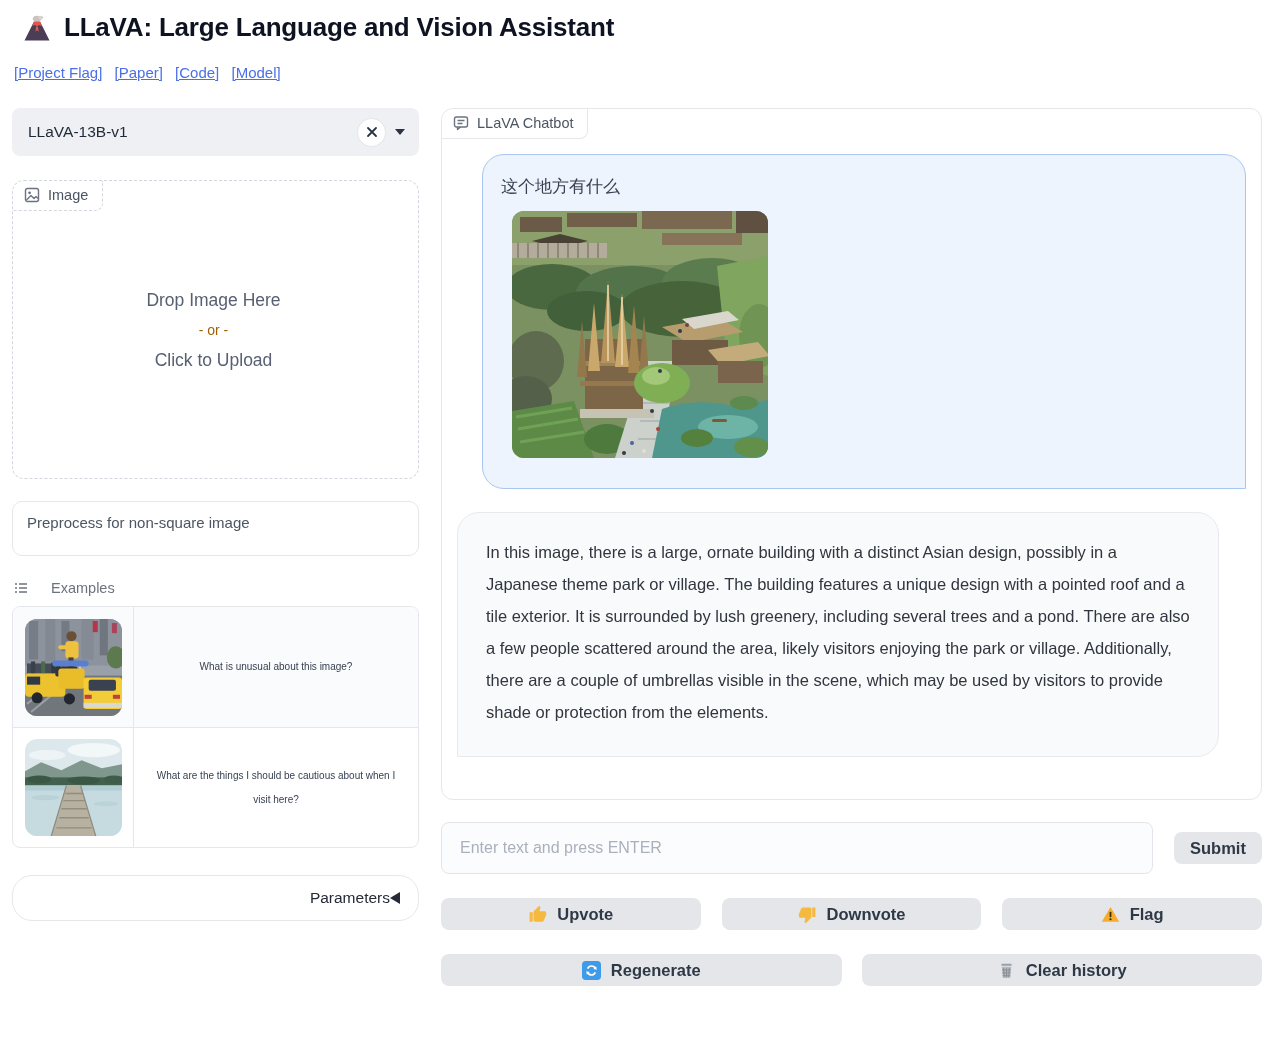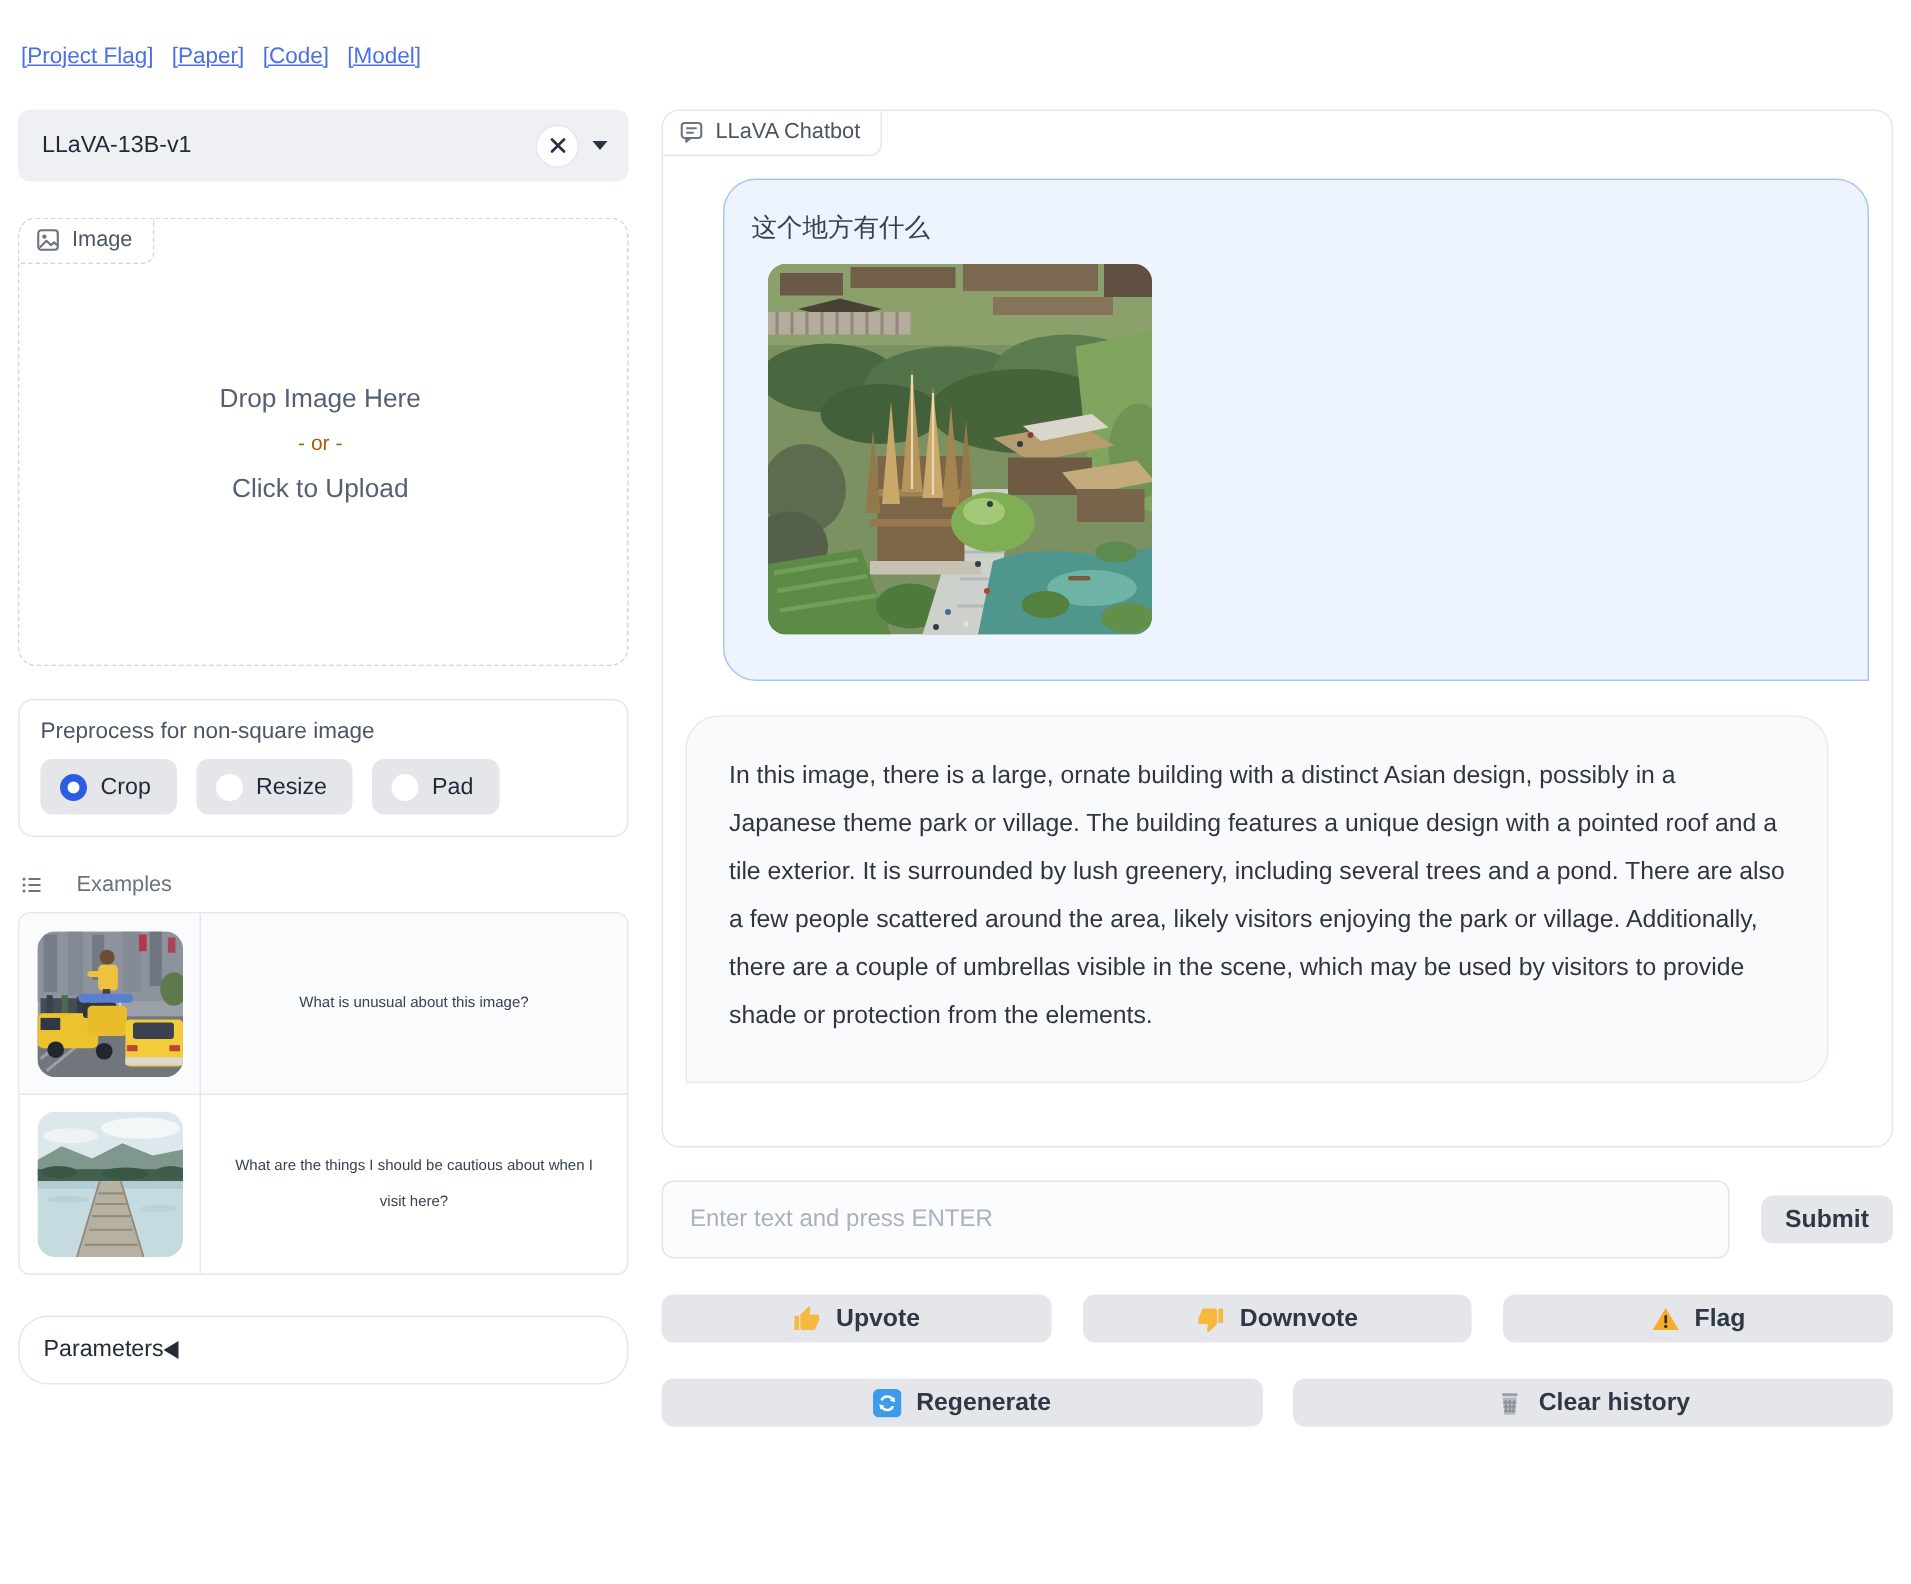--- a/index.html
+++ b/index.html
@@ -55,21 +55,21 @@
   .ex-row + .ex-row { border-top:1px solid #e5e7eb; }
   .ex-row.shade { background:#fafbfc; }
   .ex-img-cell { width:121px; flex:0 0 121px; border-right:1px solid #e5e7eb;
     display:flex; align-items:center; justify-content:center; }
   .ex-img-cell svg { width:97px; height:97px; border-radius:12px; }
   .ex-txt { flex:1; display:flex; align-items:center; justify-content:center;
     text-align:center; font-size:10px; color:#384252; padding:0 22px; line-height:24px; }
 
   
   .params { margin-top:27px; height:46px; border:1px solid #e5e7eb; border-radius:20px;
-    display:flex; align-items:center; justify-content:flex-start; padding:0 18px 0 16px;
+    display:flex; align-items:center; justify-content:flex-end; padding:0 18px 0 16px;
     font-size:15.5px; color:#252b36; cursor:pointer; }
   .tri-left { width:0; height:0; border-top:6px solid transparent; border-bottom:6px solid transparent;
     border-right:10px solid #252b36; }
 
   
   .panel { position:relative; border:1px solid #e5e7eb; border-radius:12px; background:#fff; }
   .panel .tab { border-right:1px solid #e5e7eb; border-bottom:1px solid #e5e7eb;
     border-right-style:solid; border-bottom-style:solid; }
   .chat-body { padding:45px 15px 42px 15px; display:flex; flex-direction:column; gap:23px; }
   .bubble-user { margin-left:25px; background:#edf4fd; border:1px solid #a9c7f0;
@@ -96,20 +96,30 @@
 
   .icon16 { width:16px; height:16px; display:block; }
   .icon19 { width:19px; height:19px; display:block; }
   .icon14 { width:14px; height:14px; display:block; }
 </style>
 </head>
 <body>
 
 <div class="page">
 
+  <div class="hdr">
+    <svg class="" width="30" height="30" viewBox="0 0 24 24">
+      <ellipse cx="12" cy="4.5" rx="3.4" ry="2.4" fill="#c9c4bd"></ellipse>
+      <ellipse cx="15" cy="3.6" rx="2" ry="1.5" fill="#d8d4cd"></ellipse>
+      <polygon points="9.5,7 14.5,7 22,22 2,22" fill="#4a3d55"></polygon>
+      <polygon points="9.5,7 14.5,7 16,10.5 13.5,9.5 12,11 10.5,9.5 8.2,10.4" fill="#e2574c"></polygon>
+      <polygon points="11.2,11 12.8,11 13.4,15 12,13.8 10.8,15" fill="#e2574c"></polygon>
+    </svg>
+    <h1>LLaVA: Large Language and Vision Assistant</h1>
+  </div>
 
   <div class="links">
     <a href="#">[Project Flag]</a>
     <a href="#">[Paper]</a>
     <a href="#">[Code]</a>
     <a href="#">[Model]</a>
   </div>
 
   <div class="main">
 
@@ -136,34 +146,20 @@
         </div>
         <div class="drop">
           <div class="big">Drop Image Here</div>
           <div class="or">- or -</div>
           <div class="big">Click to Upload</div>
         </div>
       </div>
 
       <div class="pre">
         <div class="lbl">Preprocess for non-square image</div>
-        <div class="pills">
-          <div class="pill">
-            <span class="radio sel"></span>
-            <span>Crop</span>
-          </div>
-          <div class="pill">
-            <span class="radio"></span>
-            <span>Resize</span>
-          </div>
-          <div class="pill">
-            <span class="radio"></span>
-            <span>Pad</span>
-          </div>
-        </div>
       </div>
 
       <div class="ex-label">
         <svg class="icon14" viewBox="0 0 14 14">
           <circle cx="2" cy="3" r="1" fill="#6b7280"></circle>
             <circle cx="2" cy="7" r="1" fill="#6b7280"></circle>
             <circle cx="2" cy="11" r="1" fill="#6b7280"></circle>
           <path d="M5 3 H13 M5 7 H13 M5 11 H13" stroke="#6b7280" stroke-width="1.4"></path>
         </svg>
         <span>Examples</span>

